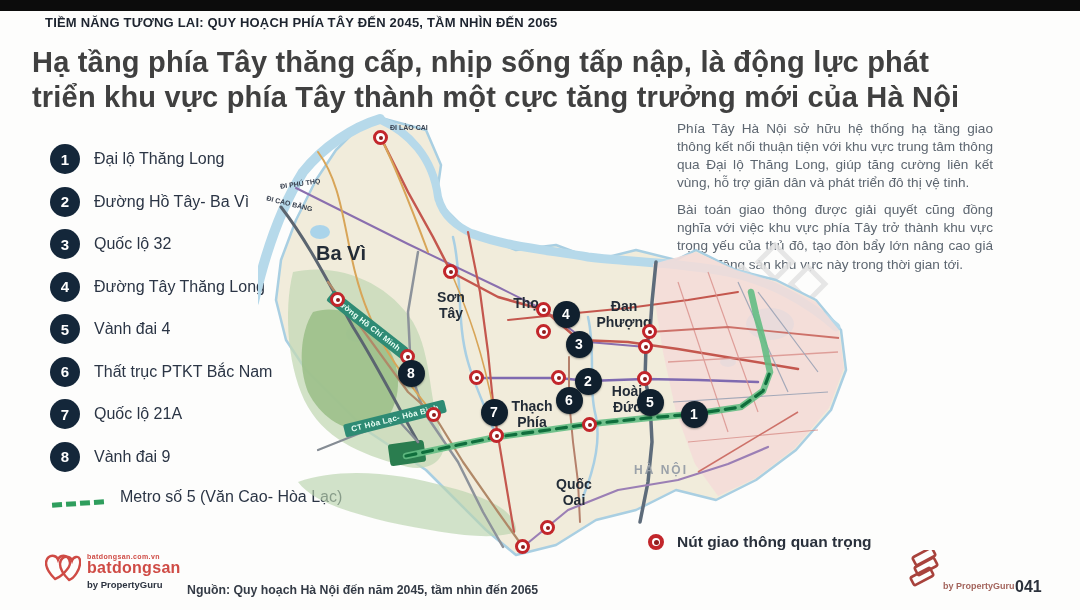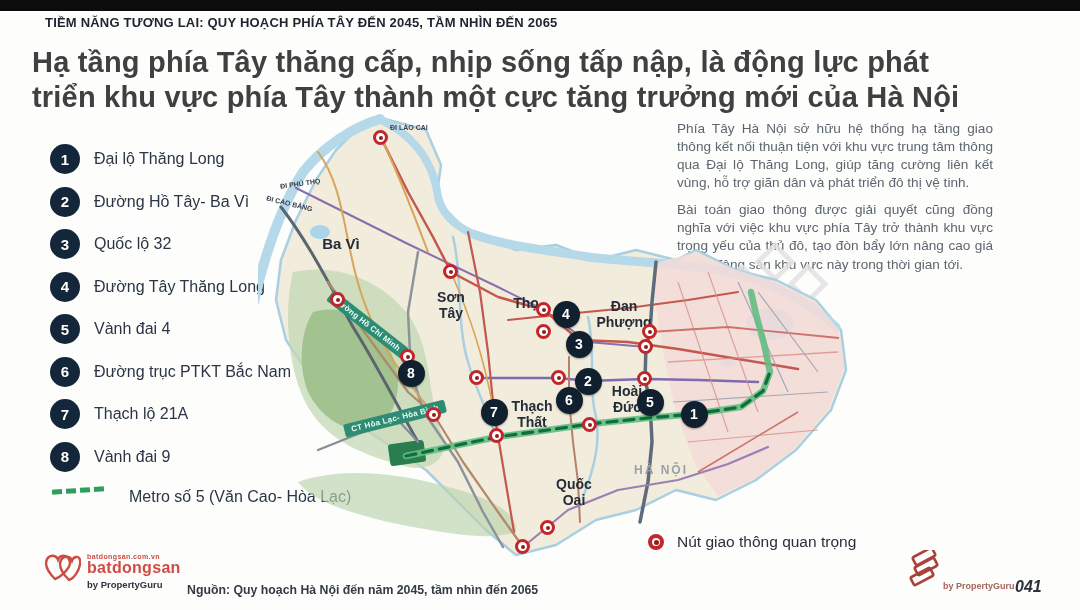--- a/index.html
+++ b/index.html
@@ -10,21 +10,21 @@
           color:#1d242f;letter-spacing:.2px;}
   .headline{position:absolute;left:32px;top:45px;width:952px;font-size:29px;font-weight:700;
             color:#404040;line-height:1.22;letter-spacing:.2px;}
 
   
   .legend{position:absolute;left:50px;top:144px;width:260px;list-style:none;margin:0;padding:0;}
   .legend li{display:flex;align-items:center;height:30px;margin-bottom:12.5px;}
   .lnum{width:30px;height:30px;border-radius:50%;background:#14273a;color:#fff;font-size:15px;
         font-weight:700;display:flex;align-items:center;justify-content:center;flex:0 0 30px;}
   .llab{margin-left:14px;font-size:16px;font-weight:500;color:#2b3545;white-space:nowrap;}
-  .metrorow{position:absolute;left:52px;top:488px;display:flex;align-items:flex-start;gap:9px;}
+  .metrorow{position:absolute;left:52px;top:488px;display:flex;align-items:flex-end;}
   .metrodash{width:52px;height:0;border-top:5px dashed #2f9e5d;transform:rotate(-4deg);}
   .metrolab{margin-left:16px;font-size:16px;font-weight:500;color:#2b3545;white-space:nowrap;}
 
   
   .info{position:absolute;left:677px;top:120px;width:332px;color:#5d6670;font-size:13.6px;
         line-height:1.33;text-align:justify;}
   .info p{margin:0 16px 9px 0;}
 
   
   .map{position:absolute;left:258px;top:112px;width:600px;height:448px;}
@@ -42,32 +42,32 @@
         border-radius:50%;background:#8e1d1d;}
   .banner{position:absolute;transform-origin:center;background:#2e8b74;color:#eafff5;
           font-size:8px;font-weight:700;padding:2px 7px;border-radius:2px;white-space:nowrap;
           letter-spacing:.3px;}
   .dirlab{position:absolute;font-size:7px;font-weight:700;color:#3a4250;white-space:nowrap;}
 
   
   .junction{position:absolute;left:648px;top:533px;display:flex;align-items:center;}
   .jring{width:8px;height:8px;border-radius:50%;background:#fff;border:4px solid #c2262b;position:relative;}
   .jring::after{content:"";position:absolute;left:1.5px;top:1.5px;width:5px;height:5px;border-radius:50%;background:#8e1d1d;}
-  .jlab{margin-left:13px;font-size:15.5px;font-weight:400;color:#2a313c;}
+  .jlab{margin-left:13px;font-size:15.5px;font-weight:700;color:#2a313c;}
 
   
   .source{position:absolute;left:187px;top:583px;font-size:12.3px;font-weight:700;color:#343b46;}
   .brandL{position:absolute;left:45px;top:553px;display:flex;align-items:flex-start;}
   .brandL .txt{margin-left:6px;}
   .bl-domain{font-size:7px;color:#cf4b45;font-weight:700;letter-spacing:.4px;}
   .bl-name{font-size:16px;color:#cf4b45;font-weight:700;line-height:1;letter-spacing:.3px;}
   .bl-by{font-size:9.5px;color:#2c3340;font-weight:700;margin-top:3px;}
   .brandR{position:absolute;left:905px;top:550px;width:150px;height:50px;}
   .br-by{position:absolute;left:38px;top:31px;font-size:9px;color:#a3645c;font-weight:700;}
-  .pagenum{position:absolute;left:1015px;top:578px;font-size:16px;font-weight:800;color:#2b313b;font-style:italic;}
+  .pagenum{position:absolute;left:1015px;top:578px;font-size:16px;font-weight:800;color:#2b313b;}
 </style>
 </head>
 <body>
 
 <div class="stage">
   <div class="topbar"></div>
   <div class="kicker">TIỀM NĂNG TƯƠNG LAI: QUY HOẠCH PHÍA TÂY ĐẾN 2045, TẦM NHÌN ĐẾN 2065</div>
   <div class="headline">Hạ tầng phía Tây thăng cấp, nhịp sống tấp nập, là động lực phát triển khu vực phía Tây thành một cực tăng trưởng mới của Hà Nội</div>
 
   <ul class="legend">
@@ -86,25 +86,25 @@
     <li>
         <span class="lnum">4</span>
         <span class="llab">Đường Tây Thăng Long</span>
       </li>
     <li>
         <span class="lnum">5</span>
         <span class="llab">Vành đai 4</span>
       </li>
     <li>
         <span class="lnum">6</span>
-        <span class="llab">Đường trục PTKT Bắc Nam</span>
+        <span class="llab">Thất trục PTKT Bắc Nam</span>
       </li>
     <li>
         <span class="lnum">7</span>
-        <span class="llab">Thạch lộ 21A</span>
+        <span class="llab">Quốc lộ 21A</span>
       </li>
     <li>
         <span class="lnum">8</span>
         <span class="llab">Vành đai 9</span>
       </li>
   </ul>
   <div class="metrorow">
     <span class="metrodash"></span>
     <span class="metrolab">Metro số 5 (Văn Cao- Hòa Lạc)</span>
   </div>
@@ -178,25 +178,25 @@
         <path d="M392,220 L470,215 581,226" stroke="#c4574e" stroke-width="1.8"></path>
         <path d="M500,180 L560,260" stroke="#8f9bb0" stroke-width="1.2"></path>
       </g>
 
       <g fill="none" stroke-linecap="round">
         <path d="M148,344 L200,333 239,325 290,318 332,312 390,306 436,302 483,295 505,279 512,260 506,232 498,202 493,180" stroke="#63bd83" stroke-width="6.5" opacity="0.9"></path>
         <path d="M148,344 L200,333 239,325 290,318 332,312 390,306 436,302 483,295 505,279 512,260" stroke="#0f6e3c" stroke-width="3.2" stroke-dasharray="10 7"></path>
       </g>
     </svg>
 
-    <div class="dlabel" style="left:83px;top:132px;font-size:15px;">Ba Vì</div>
+    <div class="dlabel" style="left:83px;top:141px;font-size:20px;">Ba Vì</div>
     <div class="dlabel" style="left:193px;top:193px;width:40px;">Sơn Tây</div>
     <div class="dlabel" style="left:268px;top:191px;">Thọ</div>
     <div class="dlabel" style="left:366px;top:202px;width:62px;">Đan Phượng</div>
-    <div class="dlabel" style="left:274px;top:302px;width:50px;">Thạch Thất</div>
+    <div class="dlabel" style="left:274px;top:302px;width:50px;">Thạch Phía</div>
     <div class="dlabel" style="left:369px;top:287px;width:40px;">Hoài Đức</div>
     <div class="dlabel" style="left:316px;top:380px;width:40px;text-align:center;">Quốc Oai</div>
     <div class="citylabel" style="left:403px;top:358px;">HÀ NỘI</div>
 
     <div class="banner" style="left:62px;top:206px;transform:rotate(38deg);">Đường Hồ Chí Minh</div>
     <div class="banner" style="left:85px;top:300px;transform:rotate(-14deg);">CT Hòa Lạc- Hòa Bình</div>
 
     <div class="dirlab" style="left:132px;top:12px;">ĐI LÀO CAI</div>
     <div class="dirlab" style="left:22px;top:68px;transform:rotate(-8deg);">ĐI PHÚ THỌ</div>
     <div class="dirlab" style="left:8px;top:88px;transform:rotate(14deg);">ĐI CAO BẰNG</div>

